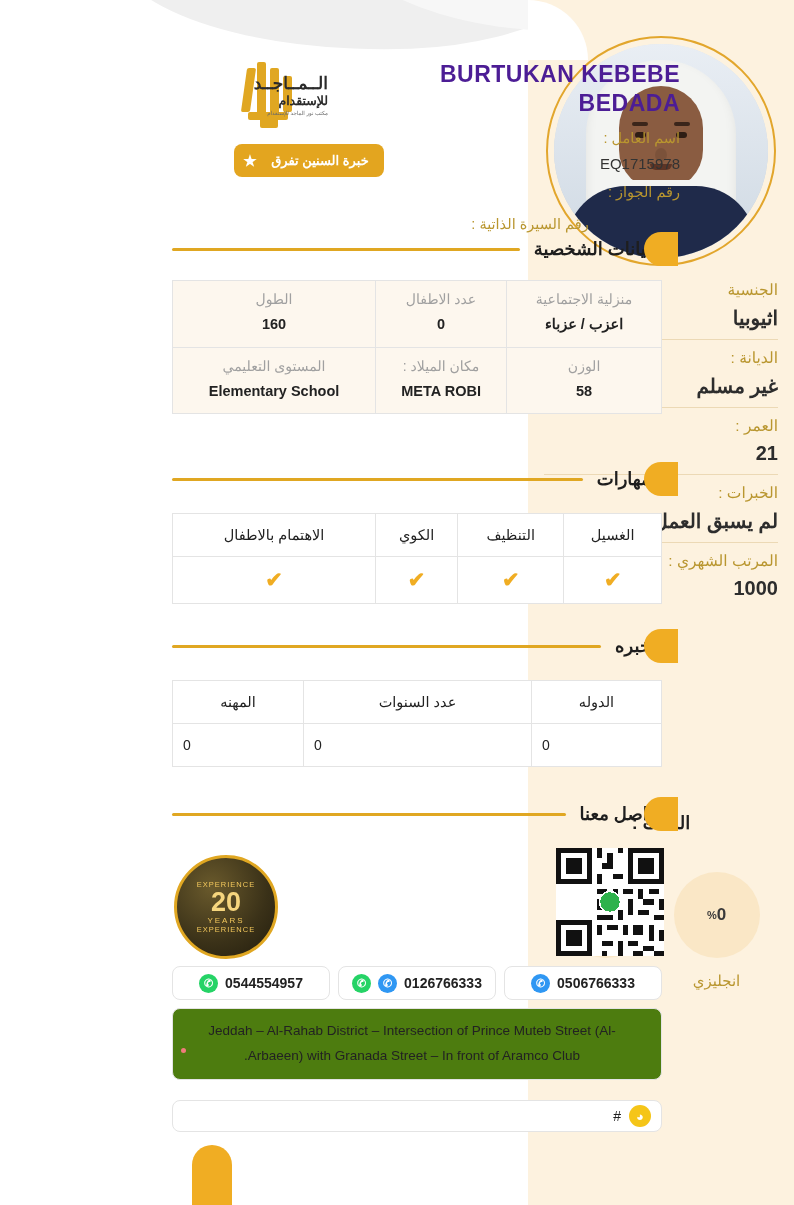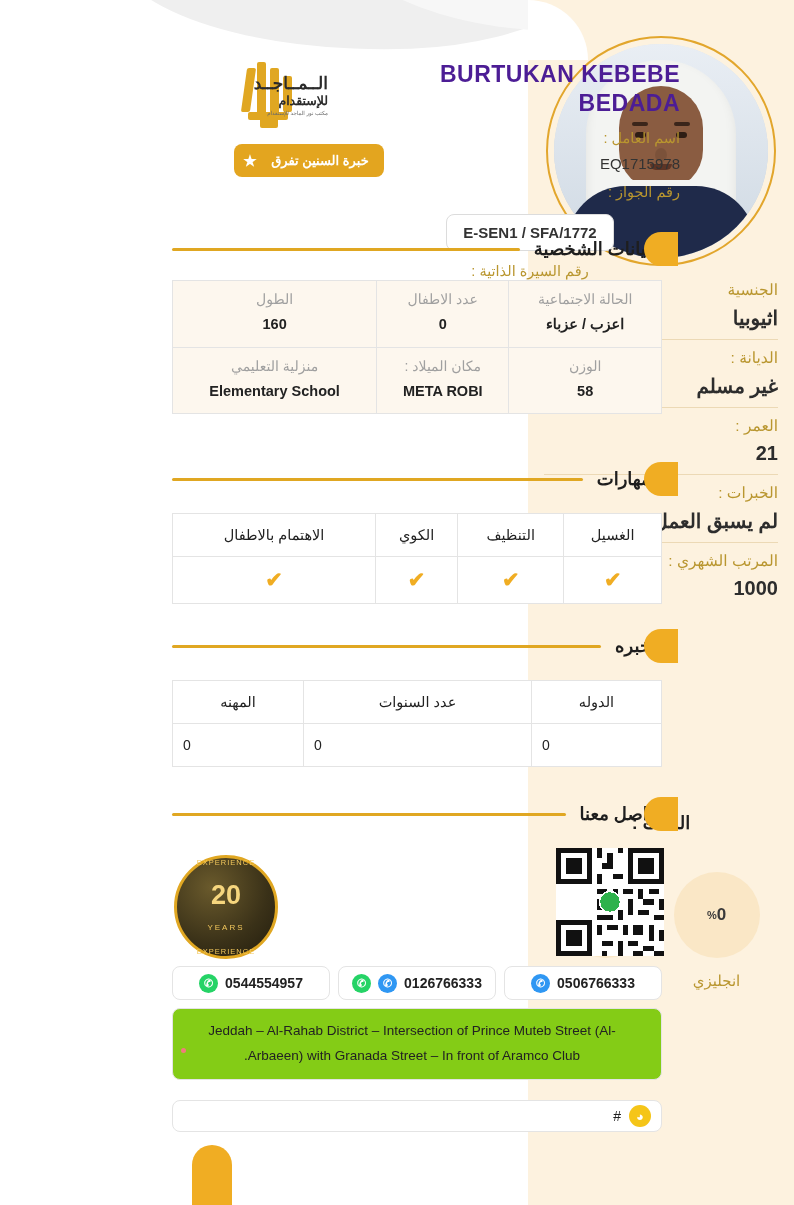--- a/index.html
+++ b/index.html
@@ -219,21 +219,21 @@
   .exp-head td { padding: 13px 10px; font-size: 14.5px; color: #222; background:#fff; }
   .exp-body td { padding: 13px 10px; font-size: 14px; color: #222; background:#fff; text-align: left; }
 
   
   .badge-20 {
     position: absolute; left: 22px; top: 855px;
     width: 104px; height: 104px; border-radius: 50%;
     background: radial-gradient(circle at 35% 30%, #6a5a2c 0%, #3a3118 60%, #221c0d 100%);
     border: 3px solid #e0a722;
     color: #f2c75c;
-    display: flex; flex-direction: column; align-items: center; justify-content: space-between;
+    display: flex; flex-direction: column; align-items: center; justify-content: center;
     text-align: center;
   }
   .badge-20 .t { font-size: 7.5px; letter-spacing: 1px; }
   .badge-20 .n { font-size: 27px; font-weight: bold; color: #f6d67e; line-height: 1; }
   .badge-20 .y { font-size: 8px; letter-spacing: 2px; }
 
   .qr { position: absolute; left: 404px; top: 848px; width: 108px; height: 108px; background: #fff; }
   .qr svg { display:block; }
 
   .phone-row {
@@ -247,21 +247,21 @@
   }
   .ic { width: 19px; height: 19px; border-radius: 50%; display:inline-flex; align-items:center; justify-content:center; color:#fff; font-size: 11px; }
   .ic.wa { background: #25d366; }
   .ic.ph { background: #2f97f3; }
 
   .addr {
     position: absolute; left: 20px; right: 18px; top: 1008px;
     border: 1px solid #e4e4e4; border-radius: 8px;
     padding: 10px 22px 10px 12px;
     font-size: 13.5px; color: #222; line-height: 1.85; text-align: center;
-    background: #84cc16;
+    background: #4d7c0f;
   }
   .addr .dot { position: absolute; left: 8px; bottom: 26px; width: 5px; height: 5px; border-radius: 50%; background: #f07c7c; }
 
   .social {
     position: absolute; left: 20px; right: 18px; top: 1100px;
     border: 1px solid #e4e4e4; border-radius: 8px;
     height: 32px; display: flex; align-items: center; justify-content: flex-start;
     padding: 0 10px; gap: 8px; background: #fff; direction: ltr;
   }
   .social .hash { margin-left: auto; font-size: 14px; color: #222; }
@@ -313,37 +313,34 @@
       <div class="hdr-row">
         <div class="hdr-label">اسم العامل :</div>
         <div class="hdr-name">BURTUKAN KEBEBE BEDADA</div>
       </div>
       <div class="hdr-row">
         <div class="hdr-label">رقم الجواز :</div>
         <div class="hdr-value">EQ1715978</div>
       </div>
       <div class="hdr-row" style="margin-top:10px;align-items:center;">
         <div class="hdr-label">رقم السيرة الذاتية :</div>
-        <div class="hdr-value">
-          <span class="hdr-chip">E-SEN1 / SFA/1772</span>
-        </div>
       </div>
     </div>
 
     <div class="section-title" style="top:238px;">
       <div class="txt">البيانات الشخصية</div>
       <div class="line"></div>
       <div class="tab-nub"></div>
     </div>
 
     <table class="tbl" style="top:280px;">
       <tbody>
           <tr>
         <td class="info-cell">
-          <div class="k">الحالة الاجتماعية</div>
+          <div class="k">منزلية الاجتماعية</div>
           <div class="v">اعزب / عزباء</div>
         </td>
         <td class="info-cell">
           <div class="k">عدد الاطفال</div>
           <div class="v">0</div>
         </td>
         <td class="info-cell">
           <div class="k">الطول</div>
           <div class="v">160</div>
         </td>
@@ -351,21 +348,21 @@
       <tr>
         <td class="info-cell">
           <div class="k">الوزن</div>
           <div class="v">58</div>
         </td>
         <td class="info-cell">
           <div class="k">مكان الميلاد :</div>
           <div class="v">META ROBI</div>
         </td>
         <td class="info-cell">
-          <div class="k">منزلية التعليمي</div>
+          <div class="k">المستوى التعليمي</div>
           <div class="v">Elementary School</div>
         </td>
       </tr>
     </tbody>
       </table>
 
     <div class="section-title" style="top:468px;">
       <div class="txt">المهارات</div>
       <div class="line"></div>
       <div class="tab-nub"></div>

